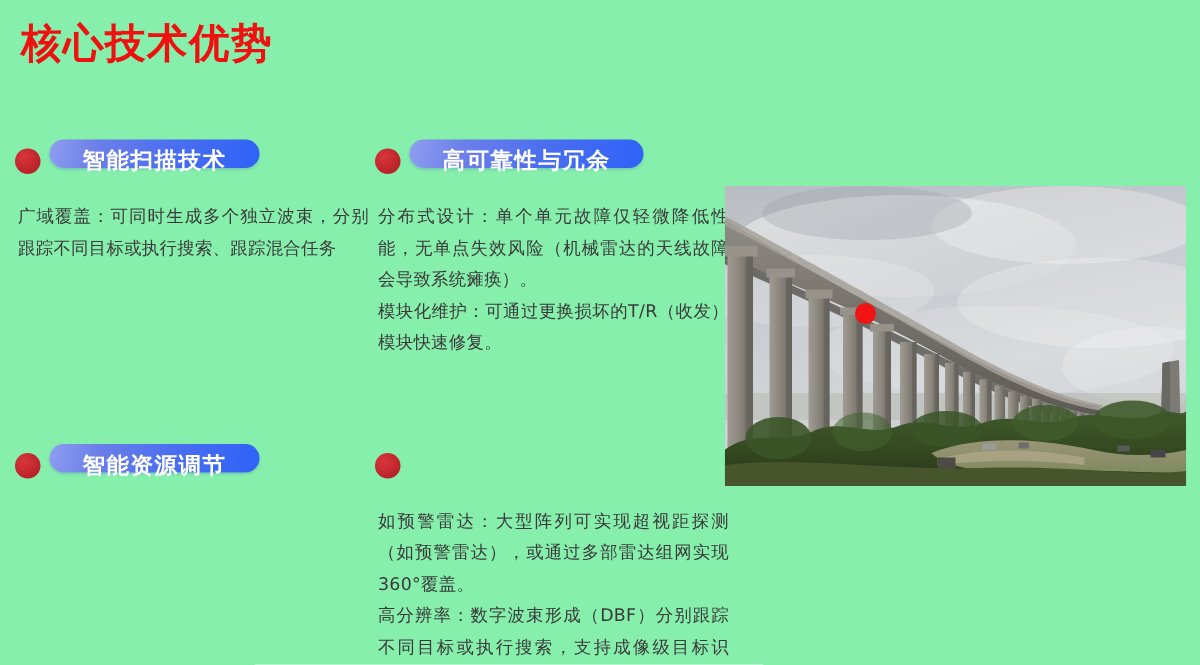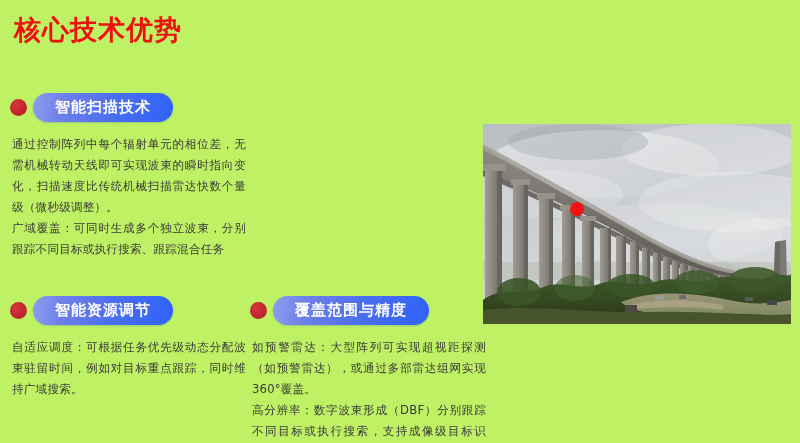--- a/index.html
+++ b/index.html
@@ -13,21 +13,21 @@
     font-family: "DejaVu Sans", "Liberation Sans", sans-serif;
     overflow: hidden;
     position: relative;
   }
 
   .slide {
     position: absolute;
     inset: 0;
     width: 800px;
     height: 443px;
-    background: #bef264;
+    background: #86efac;
   }
 
   
   .page-title {
     position: absolute;
     left: 14px;
     top: 12px;
     font-size: 27px;
     font-weight: bold;
     color: #ef1010;
@@ -58,21 +58,21 @@
     width: 17px;
     height: 17px;
     border-radius: 50%;
     background: radial-gradient(circle at 36% 32%, #d8363b 0%, #c0272d 55%, #a81f26 100%);
   }
 
   .pill {
     position: absolute;
     left: 29px;
     top: 3px;
-    height: 29px;
+    height: 19px;
     padding: 0 22px;
     border-radius: 16px;
     background: linear-gradient(100deg, #8f9ef0 0%, #6d7fe9 22%, #4a6ef0 58%, #2f62f7 100%);
     color: #ffffff;
     font-size: 15px;
     font-weight: bold;
     letter-spacing: 1px;
     line-height: 29px;
     white-space: nowrap;
     box-sizing: border-box;
@@ -127,40 +127,47 @@
 <div class="slide">
 
   <div class="page-title">核心技术优势</div>
 
   <div class="feature c0 r0">
     <div class="feature-head">
       <span class="dot"></span>
       <span class="pill">智能扫描技术</span>
     </div>
     <div class="feature-body">
-      <p>通过控制阵列中每个辐射单元的相位差，无需机械转动天线即可实现波束的瞬时指向变化，扫描速度比传统机械扫描雷达快数个量级（微秒级调整）。</p>
       <p>广域覆盖：可同时生成多个独立波束，分别跟踪不同目标或执行搜索、跟踪混合任务</p>
     </div>
   </div>
 
+  <div class="feature c1 r0">
+    <div class="feature-head">
+      <span class="dot"></span>
+      <span class="pill">高可靠性与冗余</span>
+    </div>
+    <div class="feature-body">
+      <p>分布式设计：单个单元故障仅轻微降低性能，无单点失效风险（机械雷达的天线故障会导致系统瘫痪）。</p>
+      <p>模块化维护：可通过更换损坏的T/R（收发）模块快速修复。</p>
+    </div>
+  </div>
 
   <div class="feature c0 r1">
     <div class="feature-head">
       <span class="dot"></span>
       <span class="pill">智能资源调节</span>
     </div>
     <div class="feature-body">
-      <p>自适应调度：可根据任务优先级动态分配波束驻留时间，例如对目标重点跟踪，同时维持广域搜索。</p>
     </div>
   </div>
 
   <div class="feature c1 r1">
     <div class="feature-head">
       <span class="dot"></span>
-      <span class="pill">覆盖范围与精度</span>
     </div>
     <div class="feature-body">
       <p>如预警雷达：大型阵列可实现超视距探测（如预警雷达），或通过多部雷达组网实现360°覆盖。</p>
       <p>高分辨率：数字波束形成（DBF）分别跟踪不同目标或执行搜索，支持成像级目标识别。</p>
     </div>
   </div>
 
   <div class="photo-wrap">
     <div class="photo">
       <svg width="308" height="200" viewBox="0 0 308 200" xmlns="http://www.w3.org/2000/svg">

